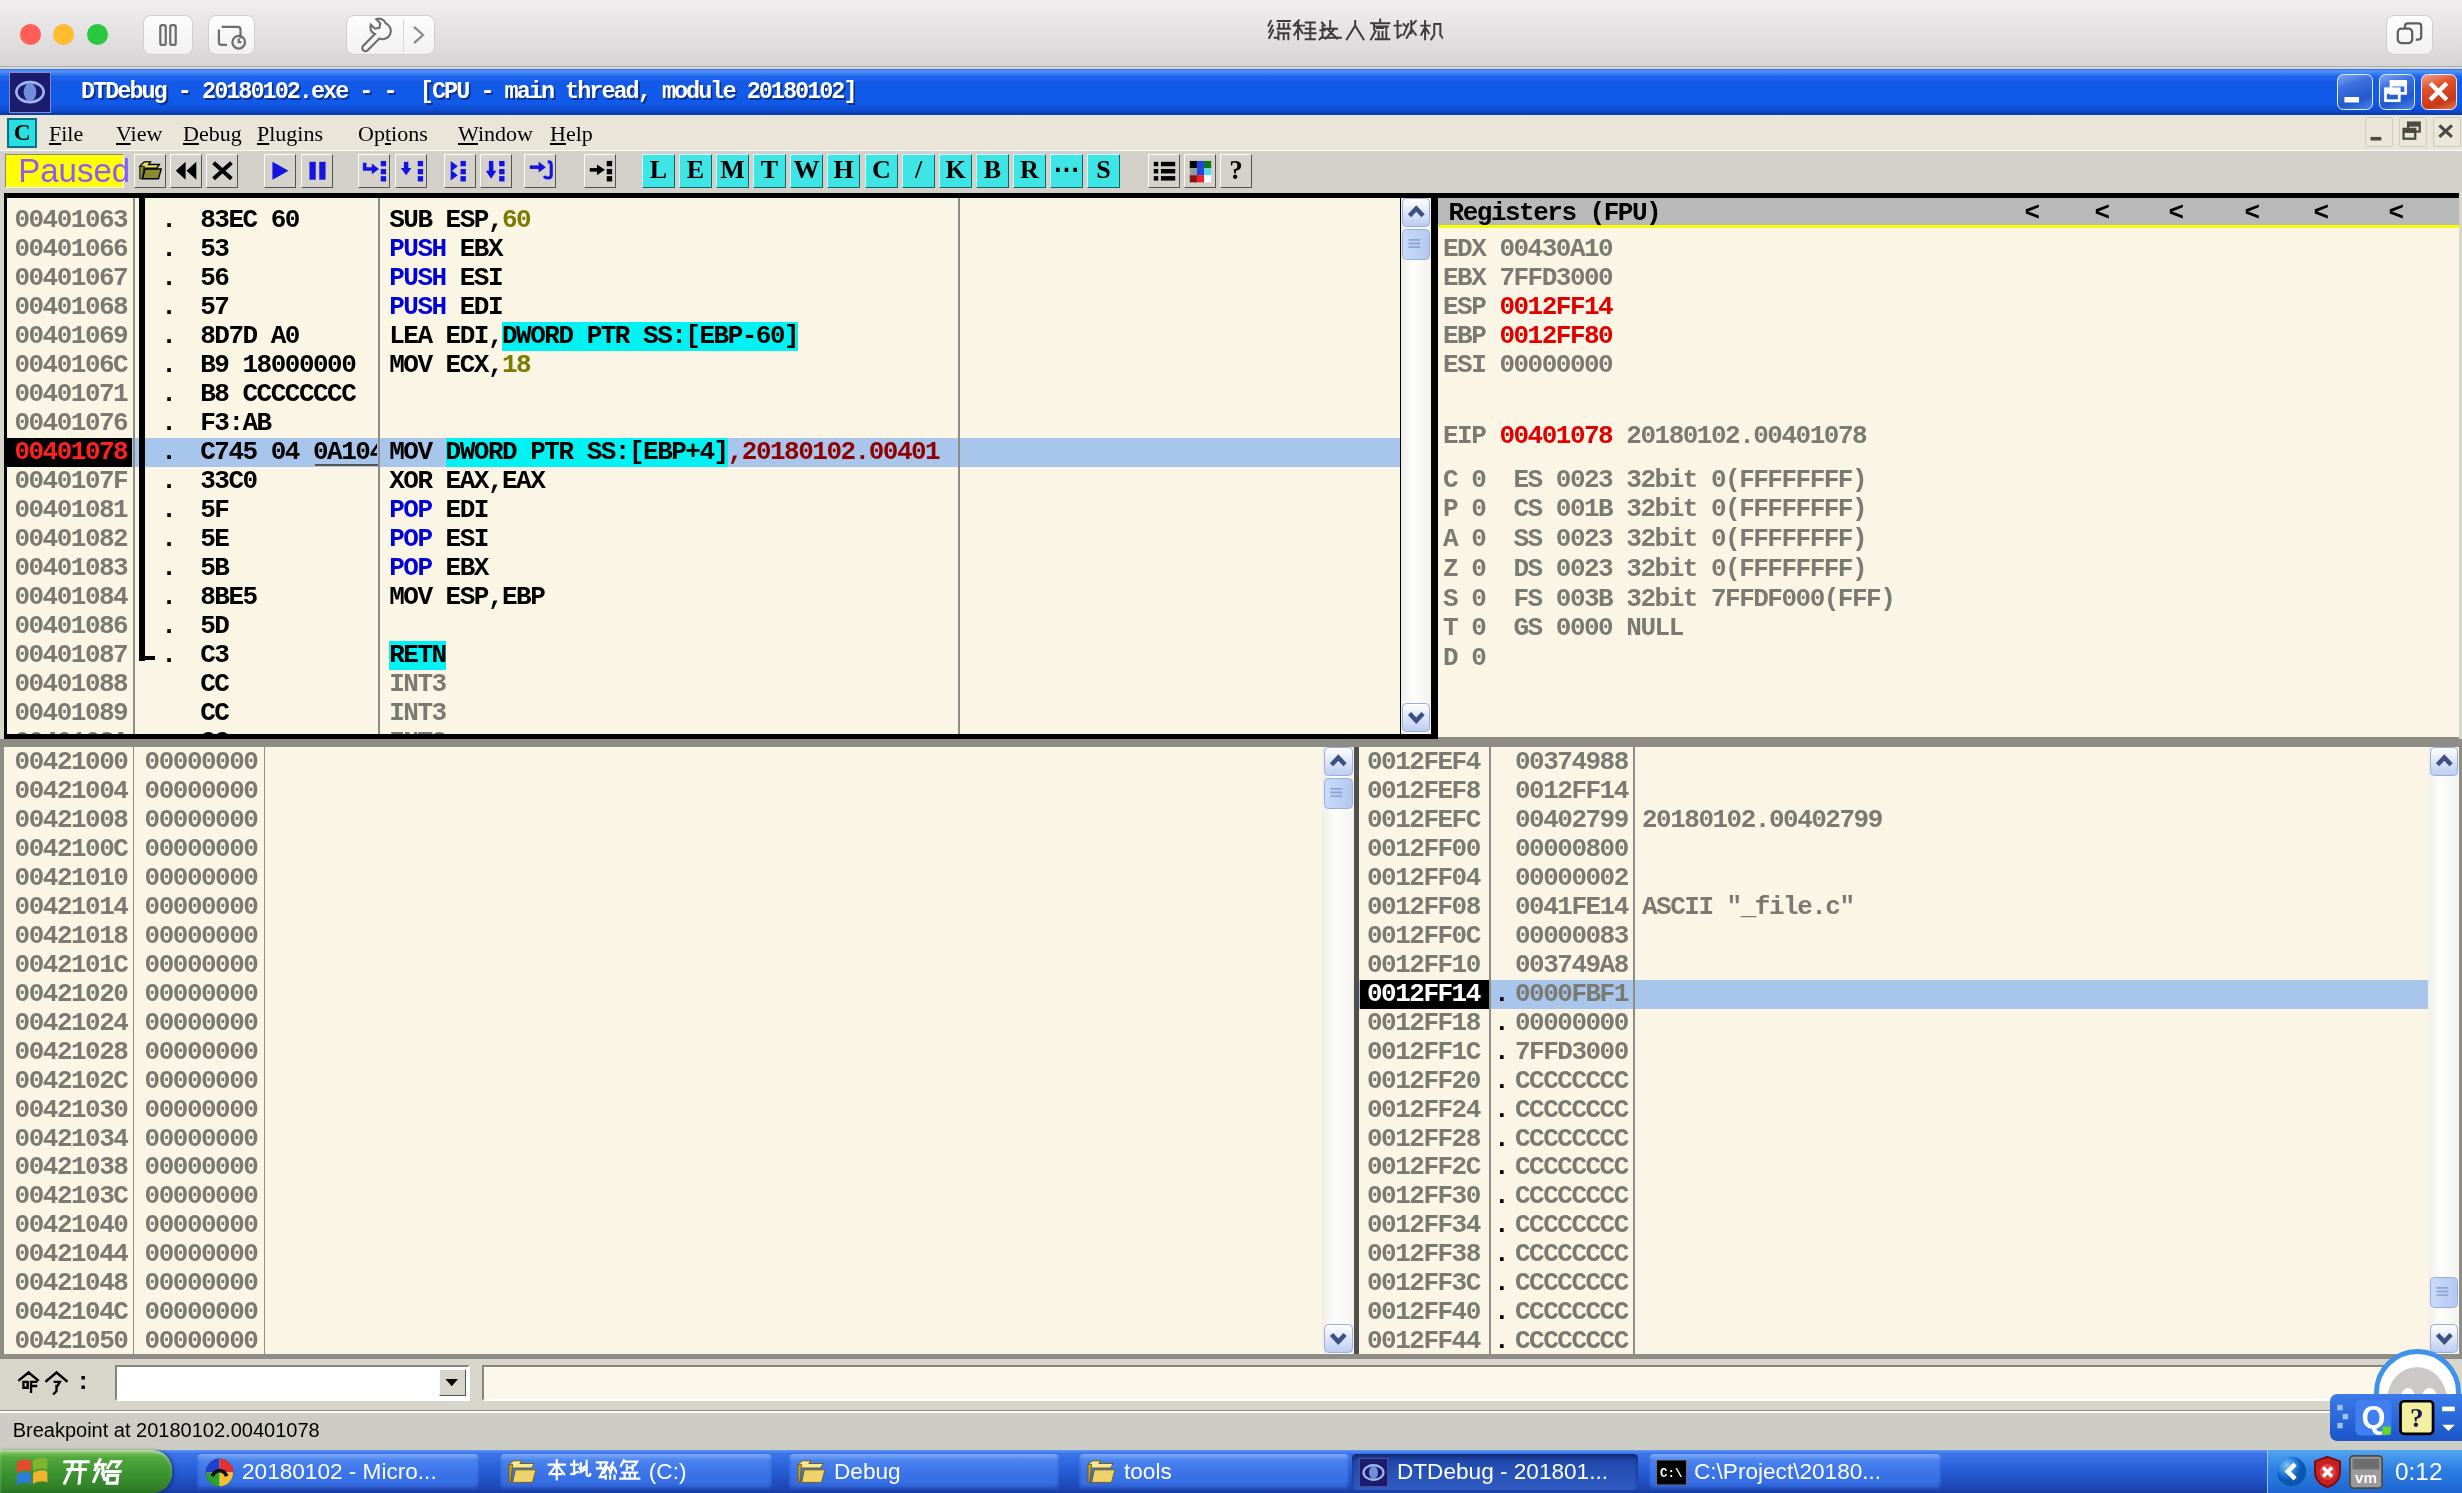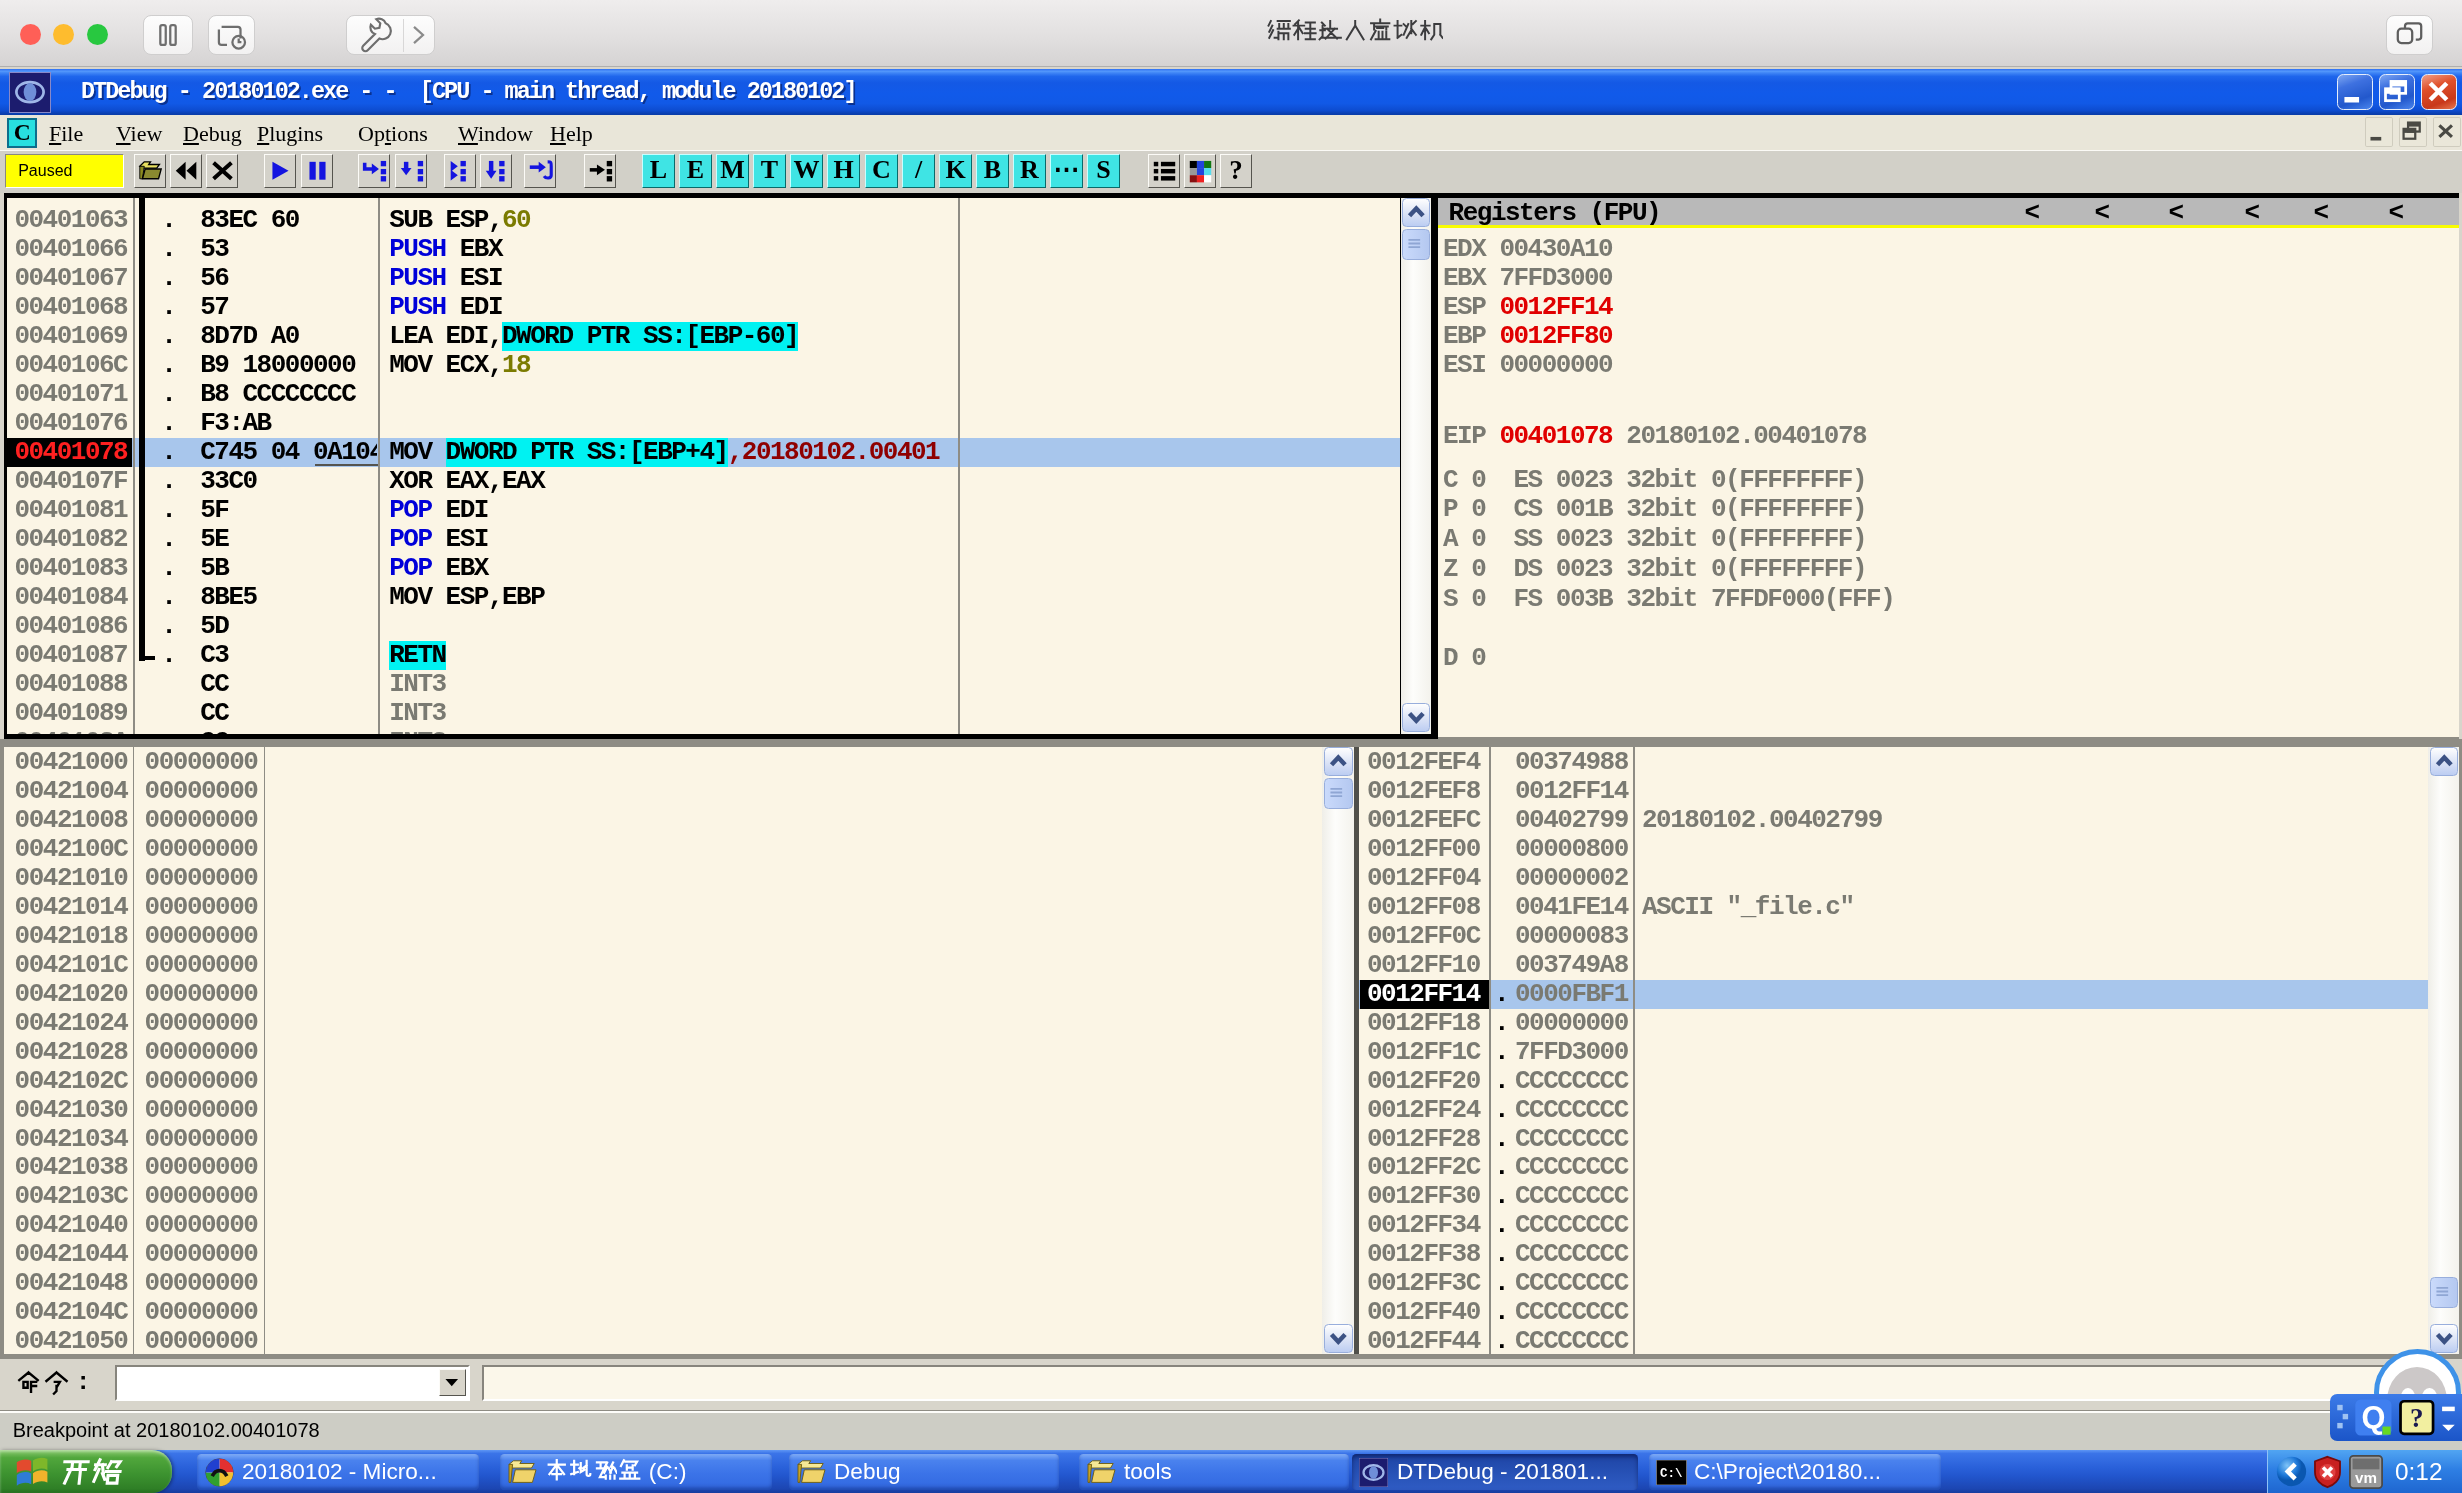--- a/index.html
+++ b/index.html
@@ -20,21 +20,21 @@
 .tbtn.b{background:linear-gradient(160deg,#7FA8F2 0%,#3E71E0 30%,#2258CC 70%,#4B86EE 100%)}
 .tbtn.r{background:linear-gradient(160deg,#F0A088 0%,#E0502A 35%,#C8381A 75%,#E8784E 100%)}
 
 #menubar{position:absolute;left:0;top:115px;width:2462px;height:35px;background:#E9E6D9}
 .mitem{position:absolute;top:6.3px;font-family:"Liberation Serif",serif;font-size:22px;color:#000}
 .mitem u{text-decoration:underline}
 #cbox{position:absolute;left:7.2px;top:2.7px;width:30px;height:30px;background:#28E0E0;border:2.7px solid #0D6E8C;color:#000;font-family:"Liberation Serif",serif;font-weight:bold;font-size:23.5px;text-align:center;line-height:24.4px}
 .mdib{position:absolute;top:1.8px;width:28px;height:30px;background:#EAE7D9;border:0.9px solid #CFCCBE;border-radius:1.8px}
 
 #toolbar{position:absolute;left:0;top:150px;width:2462px;height:43px;background:#D2D0C8;border-top:1.8px solid #FBFAF6}
-#paused{position:absolute;left:4.5px;top:2.7px;width:119px;height:34px;background:#FFFF00;border-top:1.8px solid #8A8880;border-left:1.8px solid #8A8880;border-bottom:1.8px solid #FFFFFF;border-right:1.8px solid #FFFFFF;color:#000000;font-size:16px;padding-left:12.7px;line-height:31px}
+#paused{position:absolute;left:4.5px;top:2.7px;width:119px;height:34px;background:#FFFF00;border-top:1.8px solid #8A8880;border-left:1.8px solid #8A8880;border-bottom:1.8px solid #FFFFFF;border-right:1.8px solid #FFFFFF;color:#8b5cf6;font-size:33px;padding-left:12.7px;line-height:31px}
 .tbb{position:absolute;top:2.7px;width:32px;height:34px;background:#D4D2CA;border-top:1.8px solid #FCFBF7;border-left:1.8px solid #FCFBF7;border-right:1.8px solid #55544E;border-bottom:1.8px solid #55544E;text-align:center}
 .tbb svg{display:block;margin:auto;margin-top:4.5px}
 .tbl{position:absolute;top:2.7px;width:33px;height:34px;background:#3FE4E4;border-top:1.8px solid #C8FFFF;border-left:1.8px solid #C8FFFF;border-right:1.8px solid #0A6A6A;border-bottom:1.8px solid #0A6A6A;color:#000;font-family:"Liberation Serif",serif;font-weight:bold;font-size:26px;text-align:center;line-height:30px}
 
 #cpuwin{position:absolute;left:3.6px;top:193px;width:2455px;height:546px;background:#000}
 #disasm{position:absolute;left:3.6px;top:4.5px;width:1393px;height:536px;background:#FBF5E5;overflow:hidden}
 #dsb{position:absolute;left:1397px;top:4.5px;width:30px;height:536px;background:linear-gradient(90deg,#EFEEE8,#FDFDFB 40%,#F3F2EC)}
 #regs{position:absolute;left:1434px;top:4.5px;width:1021px;height:541px;background:#FBF5E5;overflow:hidden;border-bottom:2.7px solid #8E8C84}
 .vsep{position:absolute;top:0;width:1.8px;background:#8E8C84;height:100%}
 .row{position:absolute;left:0;width:100%;height:29px;line-height:29px}
@@ -478,20 +478,23 @@
         <s class="mono" style="left:5.4px"><span class="gy">P 0  CS 001B 32bit 0(FFFFFFFF)</span></s>
       </div>
 <div class="row" style="top:327px">
         <s class="mono" style="left:5.4px"><span class="gy">A 0  SS 0023 32bit 0(FFFFFFFF)</span></s>
       </div>
 <div class="row" style="top:357px">
         <s class="mono" style="left:5.4px"><span class="gy">Z 0  DS 0023 32bit 0(FFFFFFFF)</span></s>
       </div>
 <div class="row" style="top:387px">
         <s class="mono" style="left:5.4px"><span class="gy">S 0  FS 003B 32bit 7FFDF000(FFF)</span></s>
+      </div>
+<div class="row" style="top:416px">
+        <s class="mono" style="left:5.4px"><span class="gy">T 0  GS 0000 NULL</span></s>
       </div>
 <div class="row" style="top:446px">
         <s class="mono" style="left:5.4px"><span class="gy">D 0</span></s>
       </div>
 </div>
 </div>
 
 <div id="botwin">
   <div id="dump">
 <div class="row" style="top:0.9px">

